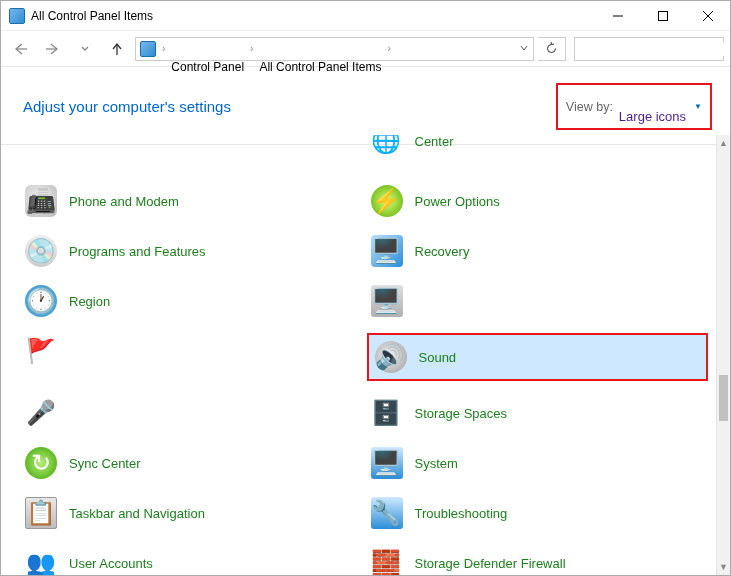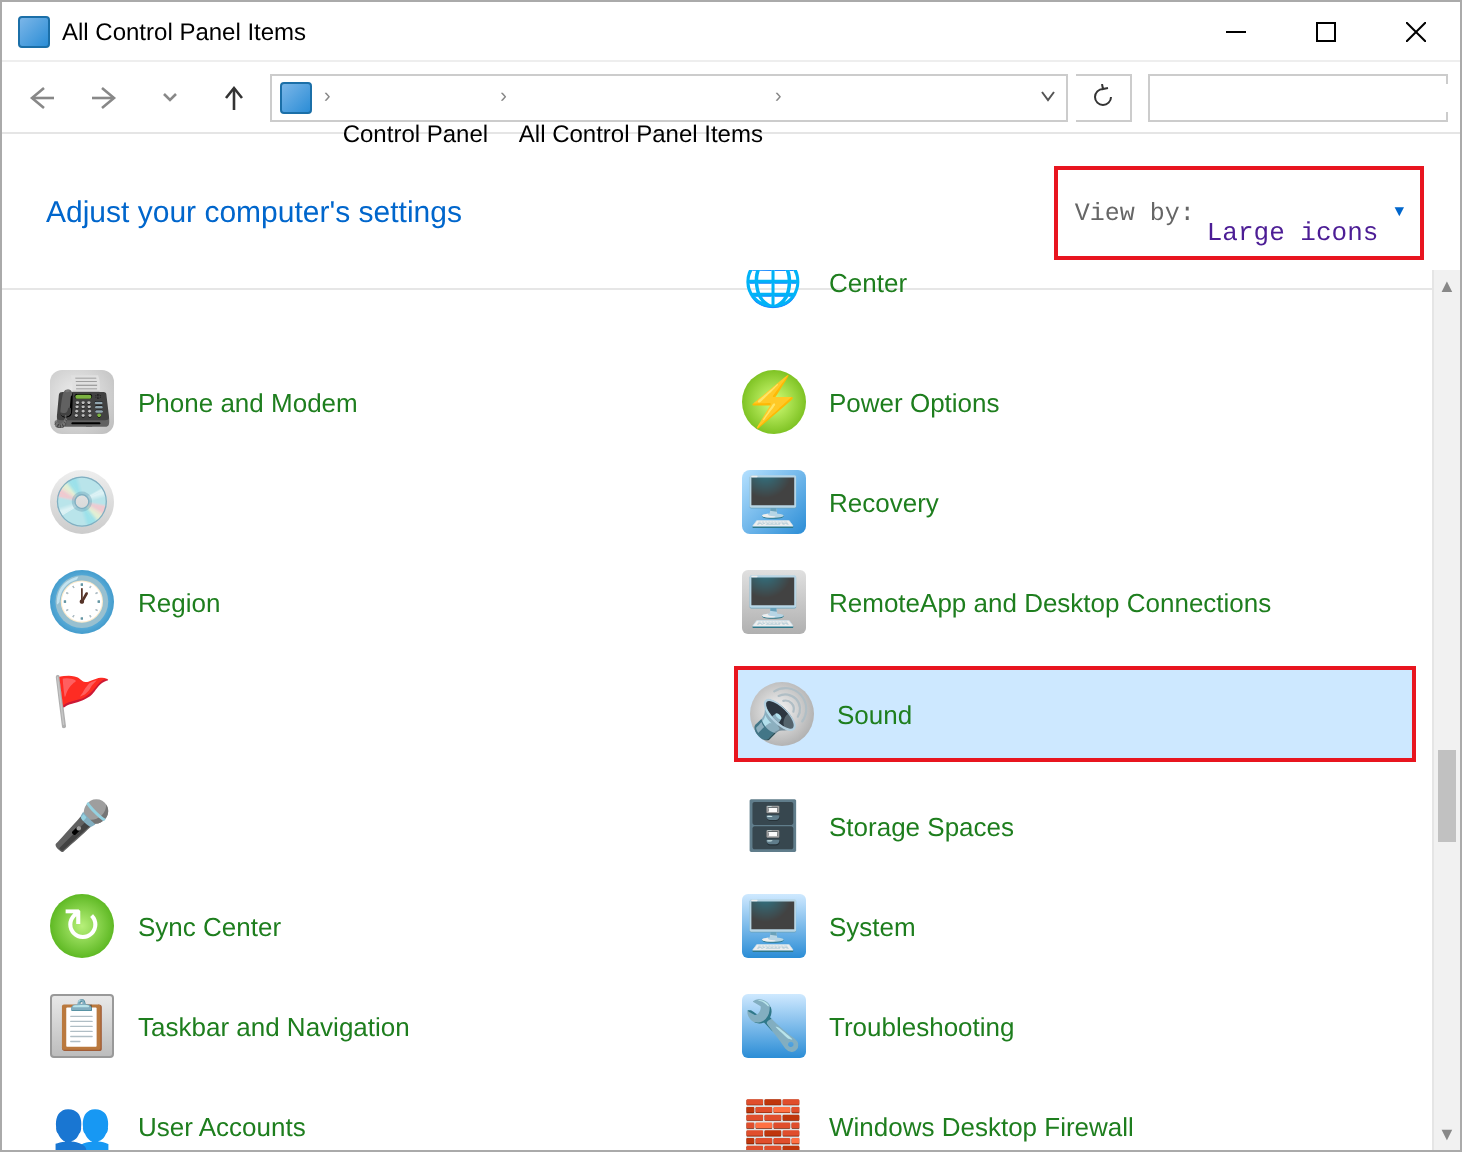--- a/index.html
+++ b/index.html
@@ -17,21 +17,21 @@
   .addrbar { flex: 1; display: flex; align-items: center; border: 1px solid #ccc; height: 24px; padding: 0 4px; gap: 4px; background:#fff; }
   .addricon { width: 16px; height: 16px; background: linear-gradient(135deg,#7bb6e8,#2b8dd6); border: 1px solid #1b6fa8; border-radius: 2px; }
   .crumb { color: #000; margin-top: 36px; }
   .chev { color: #888; font-size: 10px; padding: 0 2px; }
   .addrdd { margin-left:auto; }
   .refreshbtn { width: 28px; height: 24px; border: 1px solid #ccc; border-left: none; display: flex; align-items: center; justify-content: center; }
   .searchbox { width: 150px; height: 24px; border: 1px solid #ccc; display: flex; align-items: center; padding: 0 6px; margin-left: 4px; }
   .searchbox input { flex: 1; border: none; outline: none; font-size: 12px; }
   .header { display: flex; align-items: center; padding: 16px 18px 14px 22px; border-bottom: 1px solid #e6e6e6; text-align: center; }
   .header .htitle { color: #0066cc; font-size: 15px; font-weight: 400; }
-  .viewby { margin-left: auto; display: flex; align-items: center; border: 2px solid #e8151f; padding: 4px 8px; gap: 6px; font-family: Liberation Mono, monospace; }
+  .viewby { margin-left: auto; display: flex; align-items: center; border: 2px solid #e8151f; padding: 4px 8px; gap: 6px; }
   .viewby .lbl { color: #666; font-size: 12.5px; }
   .viewby .val { color: #4c1d95; font-size: 13px; margin-top: 20px; }
   .viewby .tri { color: #0066cc; font-size: 8px; margin-left: 2px; }
   .content { position: absolute; top: 134px; left: 0; right: 14px; bottom: 0; overflow: hidden; }
   .grid { display: grid; grid-template-columns: 1fr 1fr; column-gap: 4px; row-gap: 14px; padding: 4px 8px 4px 20px; position: relative; top: -6px; }
   .item { display: flex; align-items: center; gap: 12px; height: 36px; padding: 2px 4px; }
   .item.highlight { background: #cde8ff; border: 2px solid #e8151f; padding: 12px 6px; height: 48px; }
   .item .label { color: #1e7e1e; font-size: 13px; }
   .icon32 { width: 32px; height: 32px; flex-shrink: 0; display: flex; align-items: center; justify-content: center; font-size: 24px; }
   .scrollbar { position: absolute; right: 0; top: 134px; bottom: 0; width: 14px; background: #f1f1f1; border-left: 1px solid #e5e5e5; }
@@ -151,33 +151,33 @@
       <div class="icon32 ic-phone">📠</div>
       <span class="label">Phone and Modem</span>
     </div>
     <div class="item">
       <div class="icon32 ic-power">⚡</div>
       <span class="label">Power Options</span>
     </div>
 
     <div class="item">
       <div class="icon32 ic-programs">💿</div>
+      <span class="label">Programs and Features</span>
     </div>
     <div class="item">
       <div class="icon32 ic-recovery">🖥️</div>
       <span class="label">Recovery</span>
     </div>
 
     <div class="item">
       <div class="icon32 ic-region">🕐</div>
       <span class="label">Region</span>
     </div>
     <div class="item">
       <div class="icon32 ic-remote">🖥️</div>
-      <span class="label">RemoteApp and Desktop Connections</span>
     </div>
 
     <div class="item">
       <div class="icon32 ic-security">🚩</div>
     </div>
     <div class="item highlight">
       <div class="icon32 ic-sound">🔊</div>
       <span class="label">Sound</span>
     </div>
 
@@ -206,21 +206,21 @@
       <div class="icon32 ic-trouble">🔧</div>
       <span class="label">Troubleshooting</span>
     </div>
 
     <div class="item">
       <div class="icon32 ic-users">👥</div>
       <span class="label">User Accounts</span>
     </div>
     <div class="item">
       <div class="icon32 ic-firewall">🧱</div>
-      <span class="label">Windows Desktop Firewall</span>
+      <span class="label">Storage Defender Firewall</span>
     </div>
 
   </div>
 </div>
 
 <div class="scrollbar">
   <div class="sbtn">▲</div>
   <div class="thumb"></div>
   <div class="sbtn" style="position:absolute;bottom:0;left:0;right:0">▼</div>
 </div>

